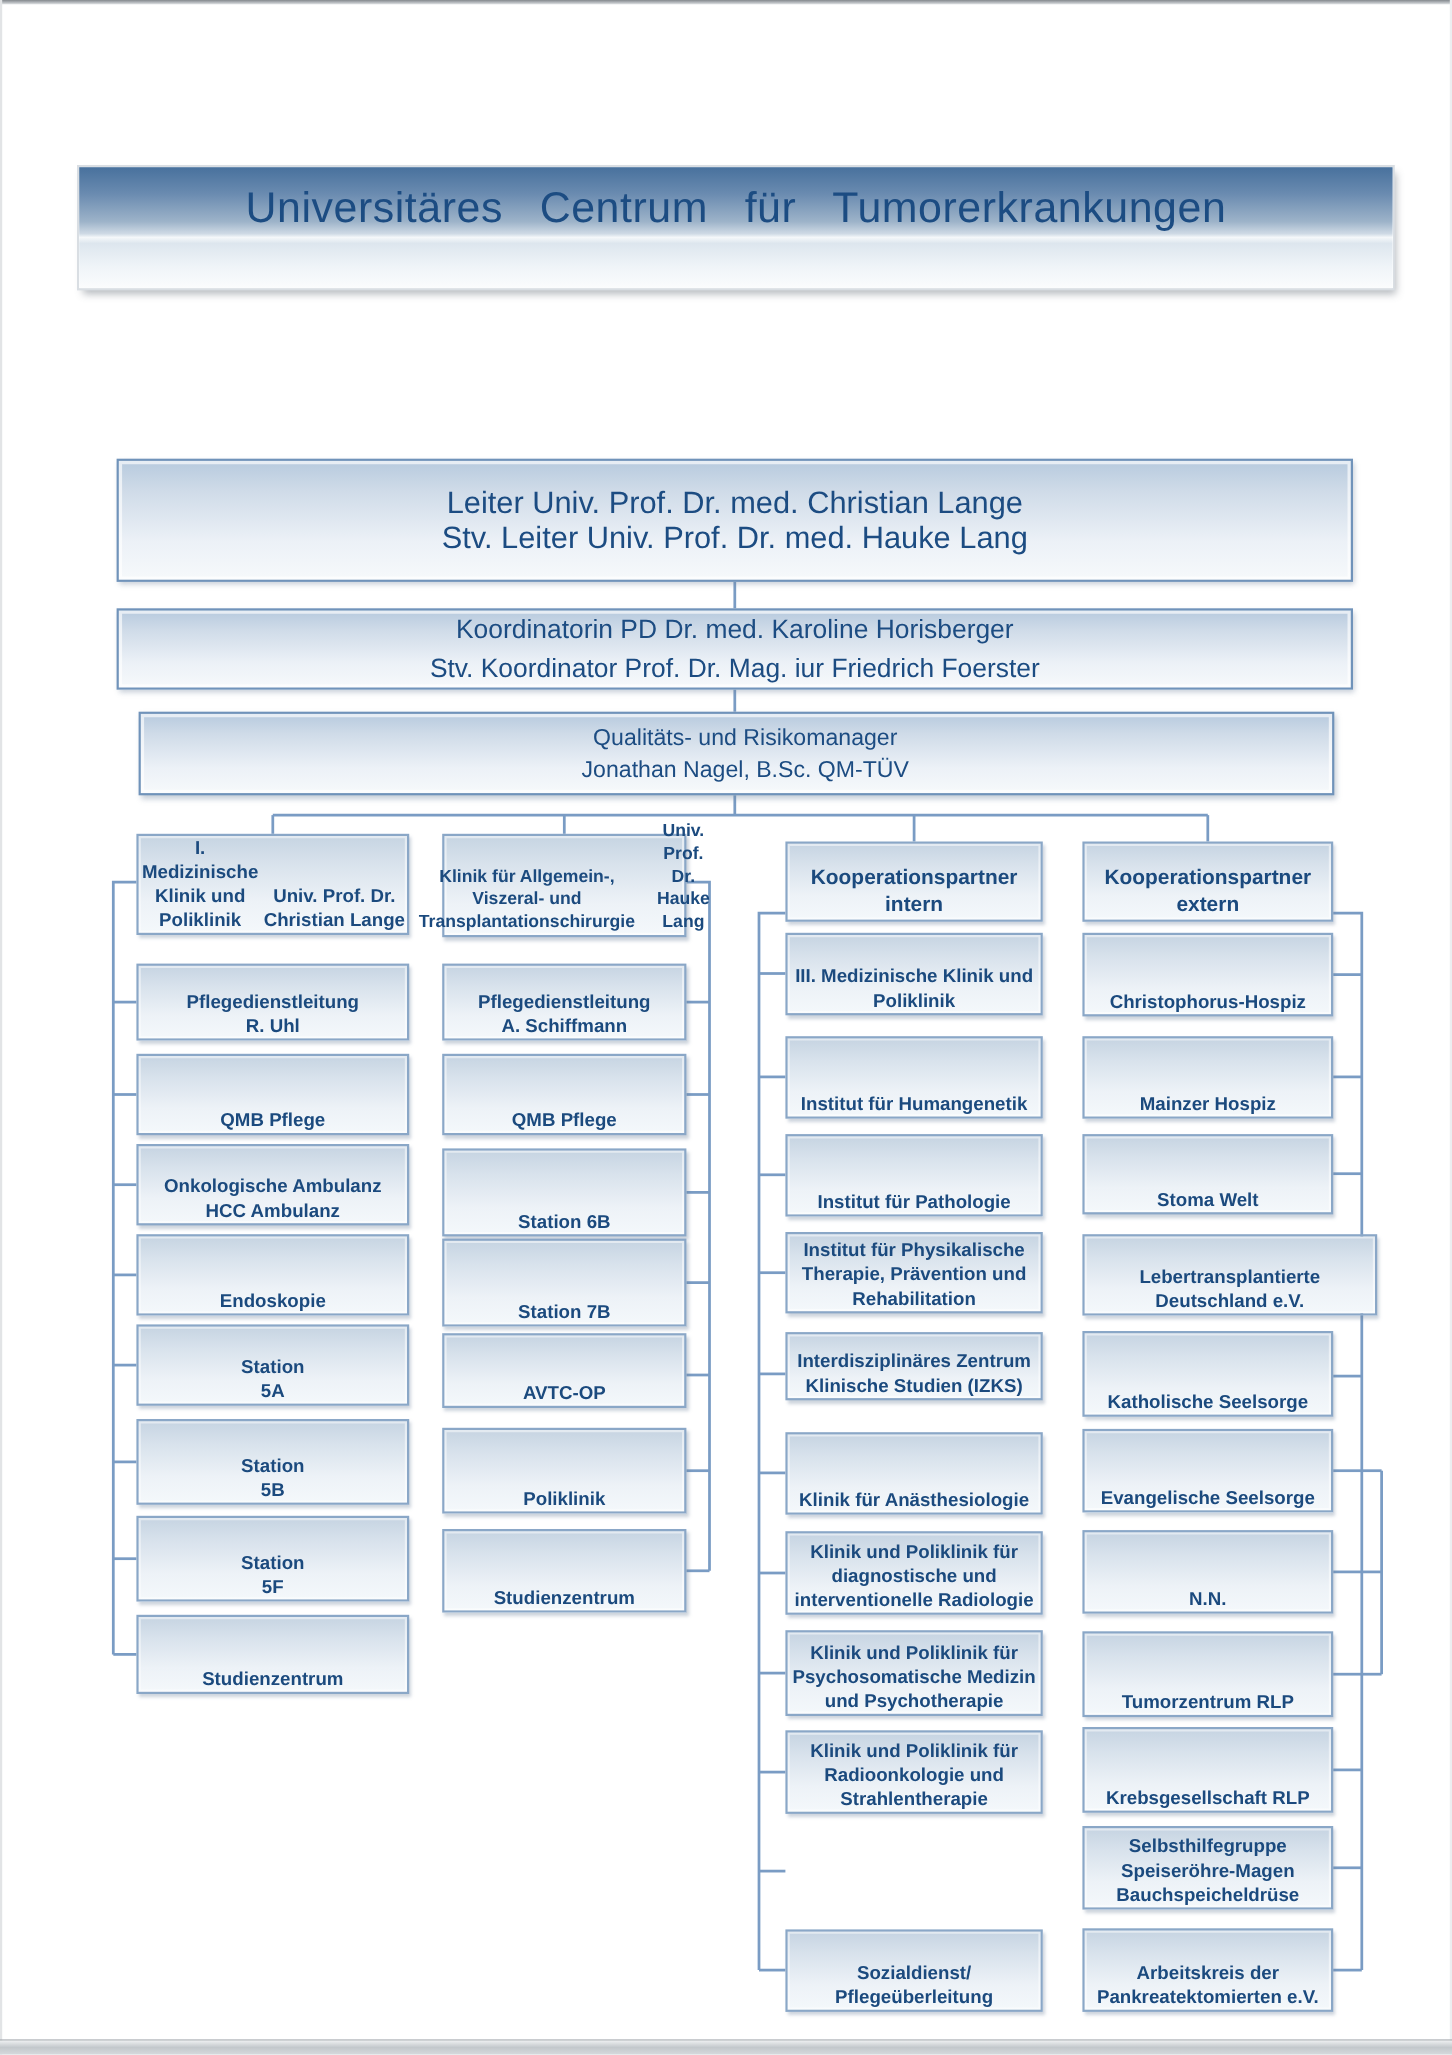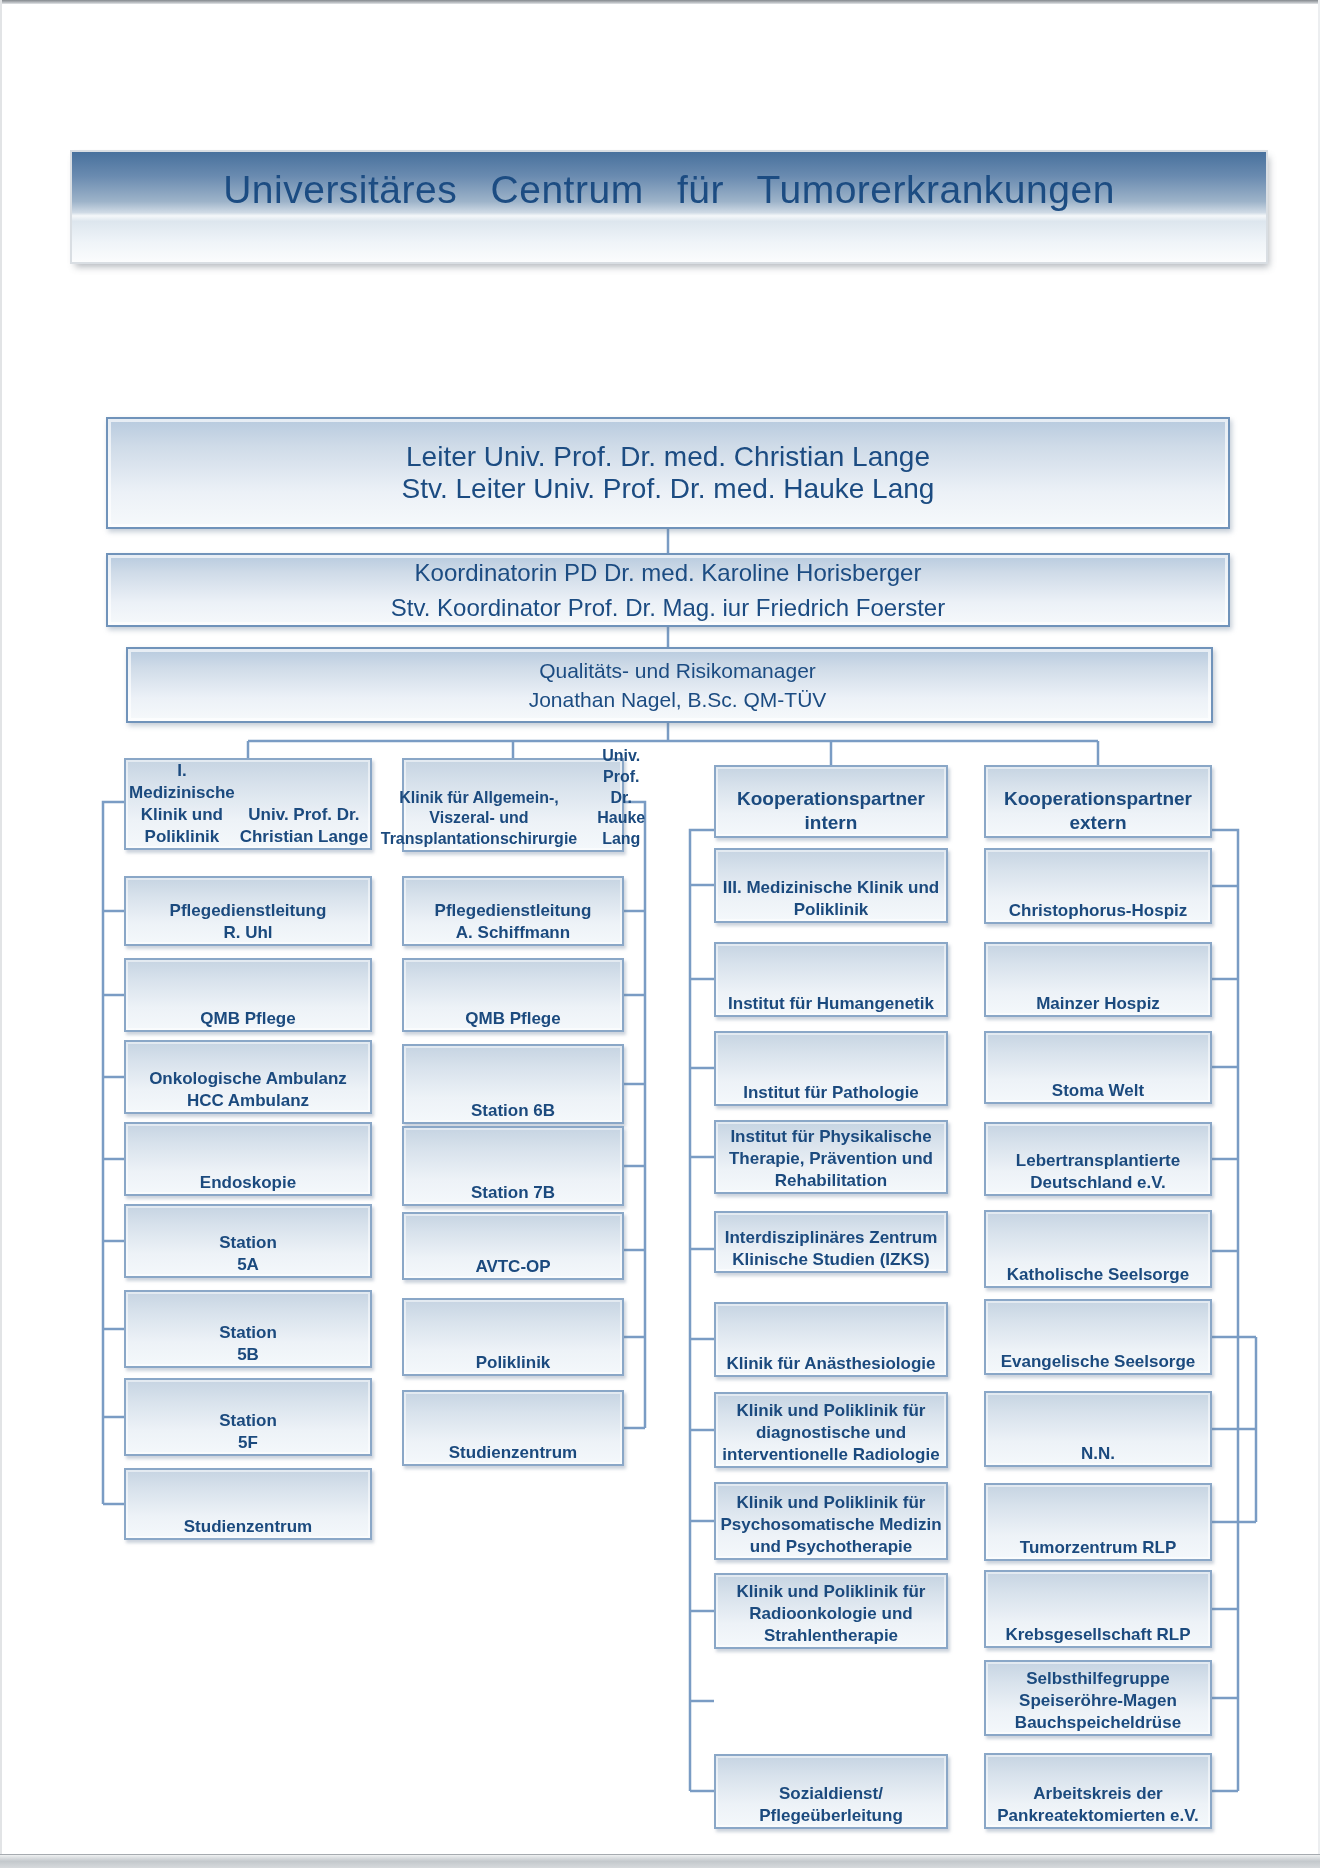--- a/index.html
+++ b/index.html
@@ -214,21 +214,21 @@
 und Psychotherapie</div>
   <div class="node" style="left:714px;top:1573px;width:234px;height:76px">Klinik und Poliklinik für
 Radioonkologie und
 Strahlentherapie</div>
   <div class="node" style="left:714px;top:1754px;width:234px;height:75px">Sozialdienst/
 Pflegeüberleitung</div>
 
   <div class="node" style="left:984px;top:848px;width:228px;height:76px">Christophorus-Hospiz</div>
   <div class="node" style="left:984px;top:942px;width:228px;height:75px">Mainzer Hospiz</div>
   <div class="node" style="left:984px;top:1031px;width:228px;height:73px">Stoma Welt</div>
-  <div class="node" style="left:984px;top:1122px;width:228px;height:74px">Lebertransplantierte
+  <div class="node" style="left:984px;top:1122px;width:268px;height:74px">Lebertransplantierte
 Deutschland e.V.</div>
   <div class="node" style="left:984px;top:1210px;width:228px;height:78px">Katholische Seelsorge</div>
   <div class="node" style="left:984px;top:1299px;width:228px;height:76px">Evangelische Seelsorge</div>
   <div class="node" style="left:984px;top:1391px;width:228px;height:76px">N.N.</div>
   <div class="node" style="left:984px;top:1483px;width:228px;height:78px">Tumorzentrum RLP</div>
   <div class="node" style="left:984px;top:1570px;width:228px;height:78px">Krebsgesellschaft RLP</div>
   <div class="node" style="left:984px;top:1660px;width:228px;height:76px">Selbsthilfegruppe
 Speiseröhre-Magen
 Bauchspeicheldrüse</div>
   <div class="node" style="left:984px;top:1753px;width:228px;height:76px">Arbeitskreis der

